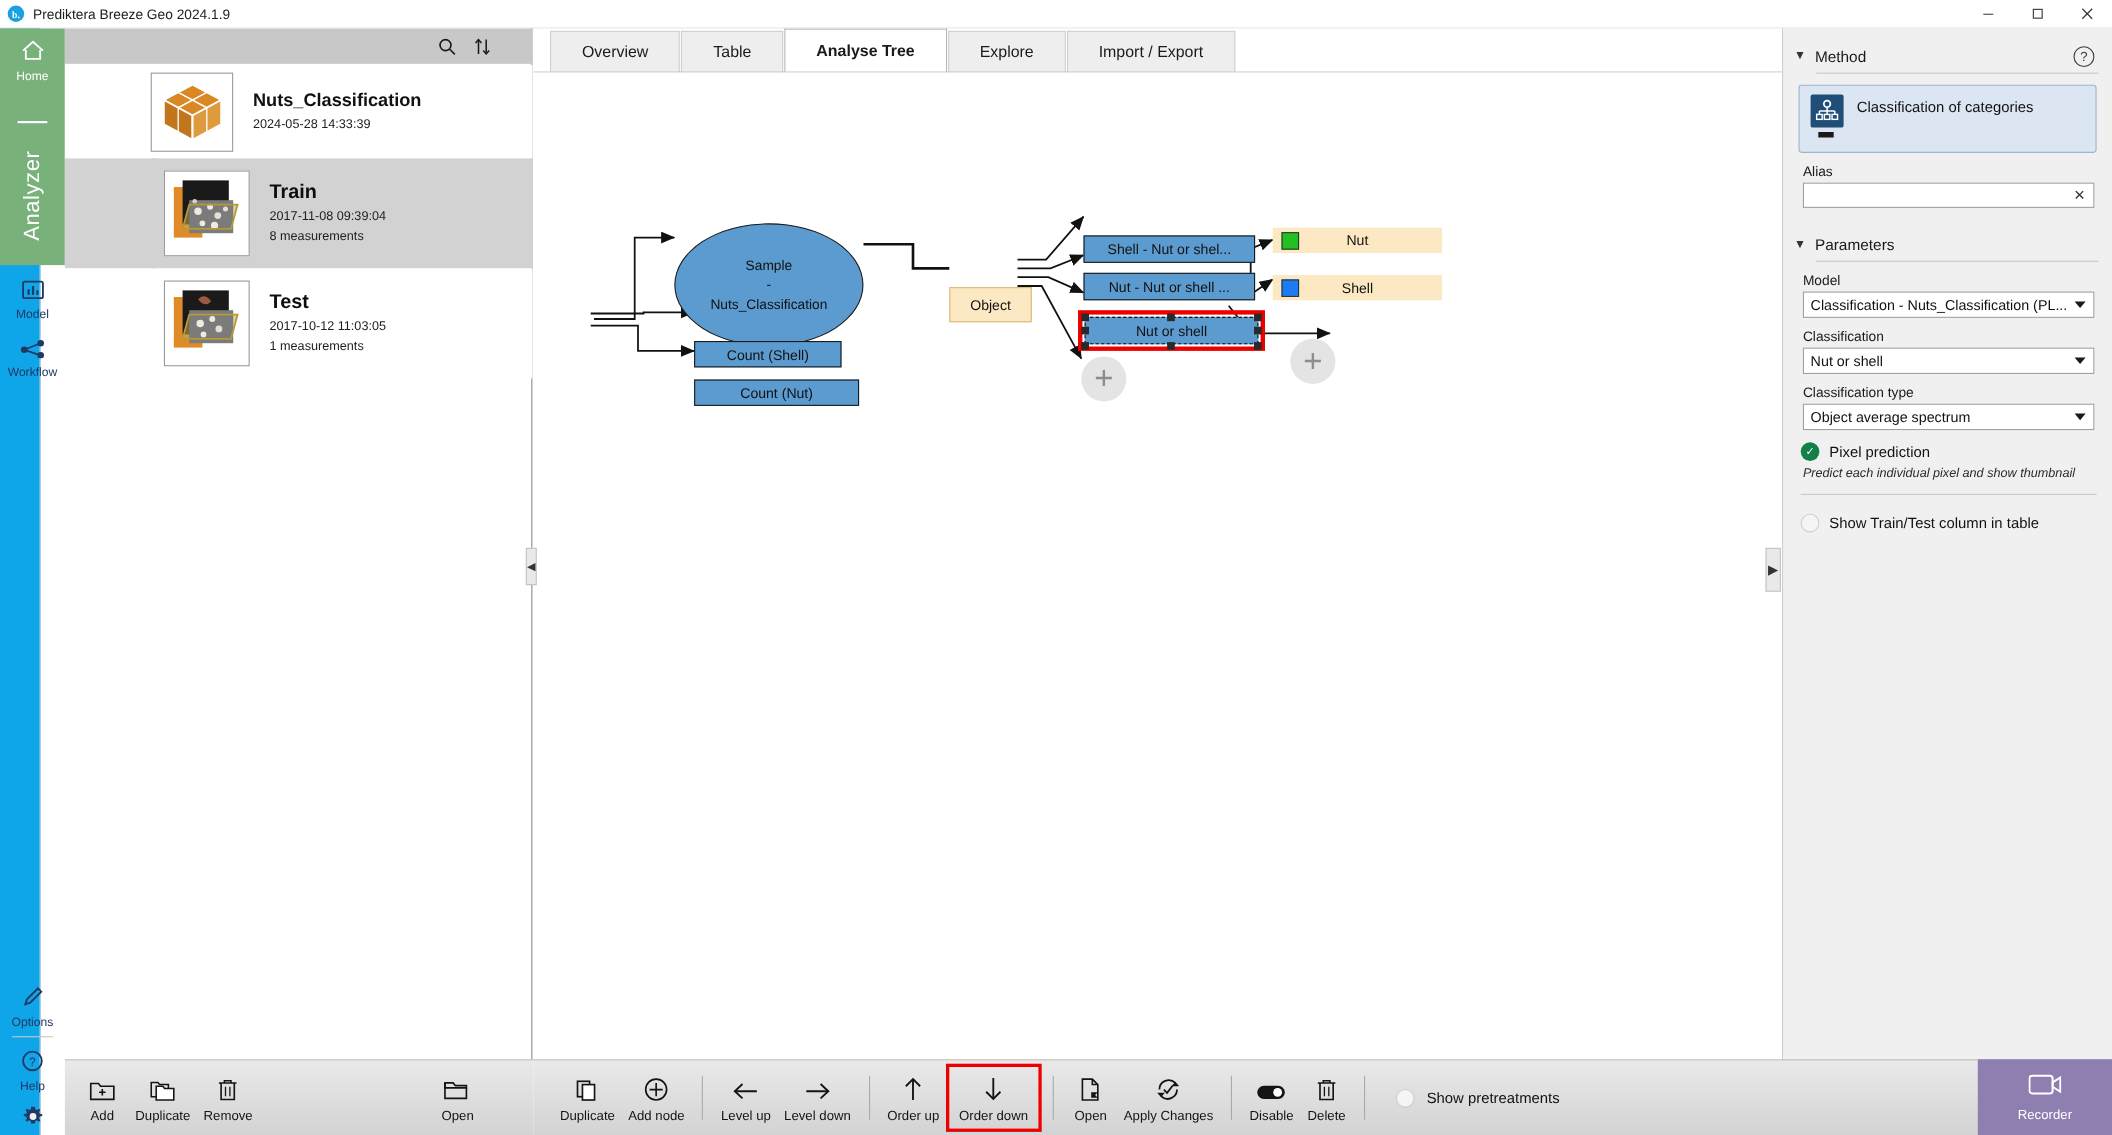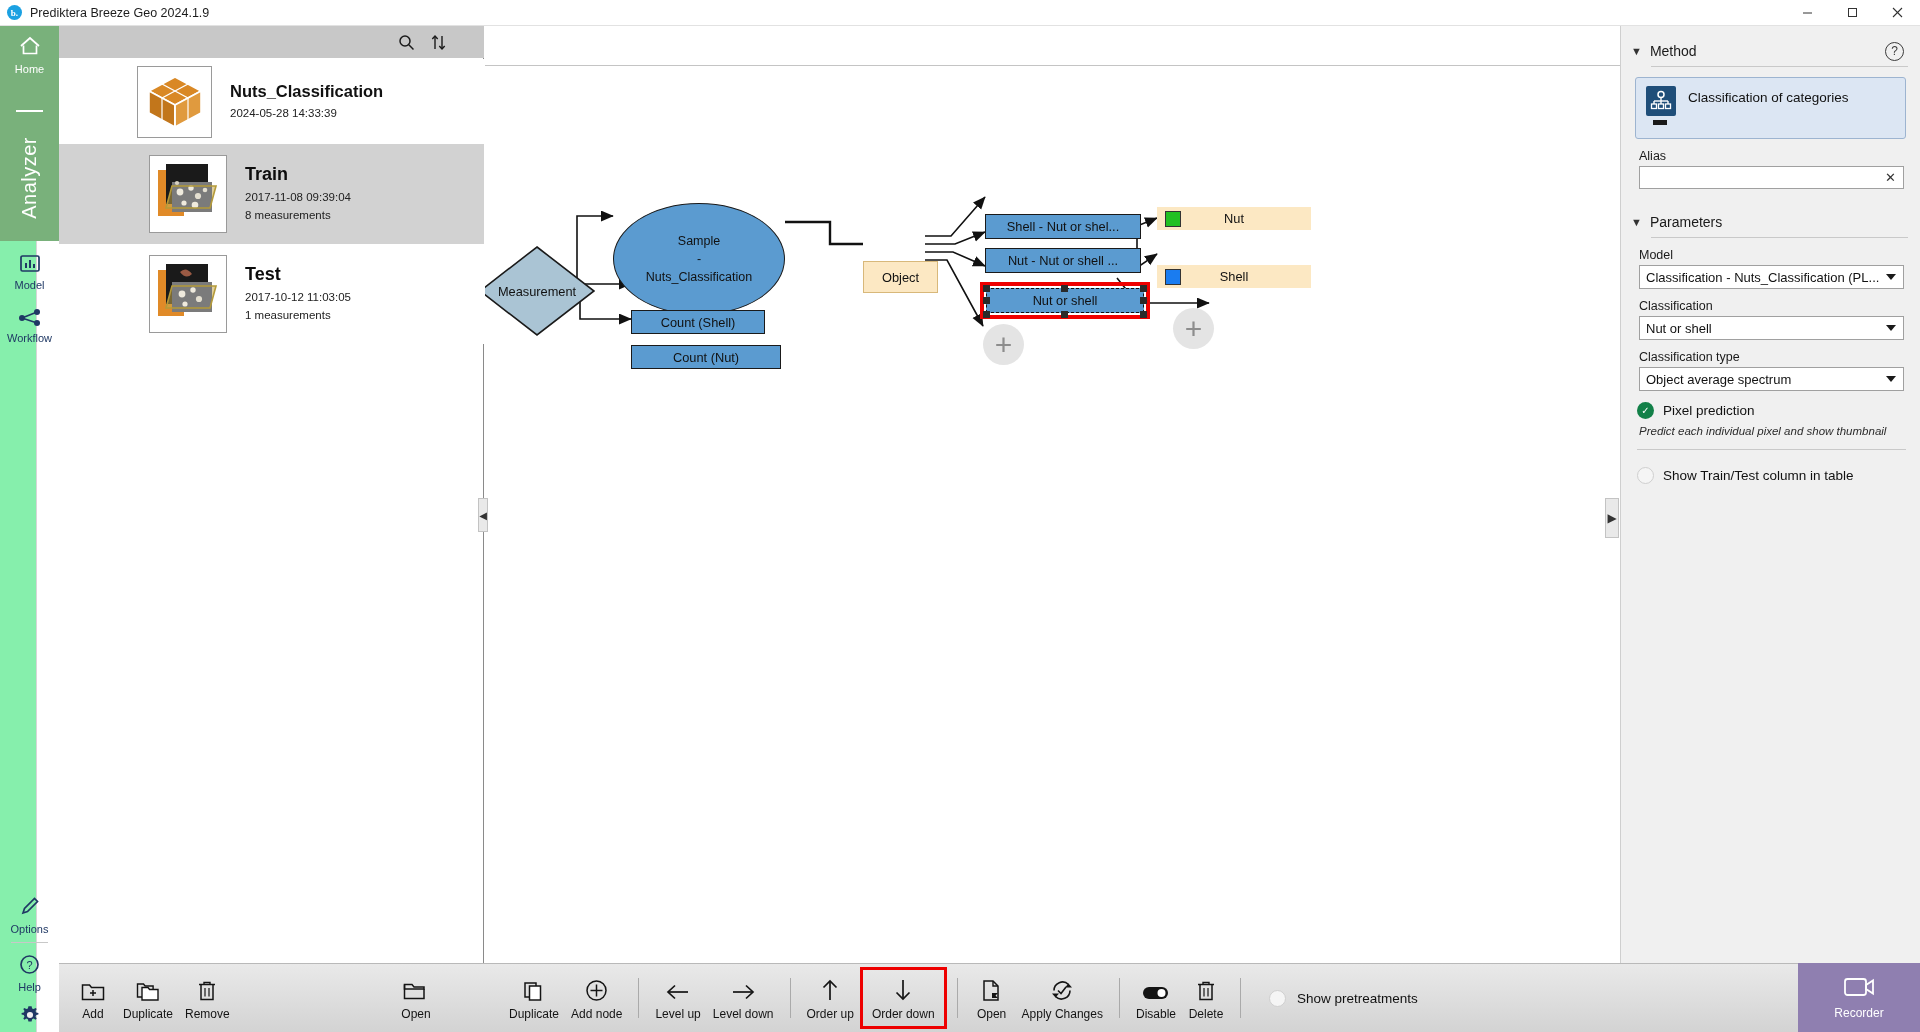--- a/index.html
+++ b/index.html
@@ -29,21 +29,21 @@
   .titlebar .title { font-size: 12.5px; color: #1c1c1c; }
   .winbtns { margin-left: auto; display: flex; height: 26px; }
   .winbtn {
     width: 45px; height: 26px; display: flex; align-items: center;
     justify-content: center; font-size: 13px; color: #333;
   }
 
   
   .rail {
     position: absolute; left: 0; top: 26px; width: 37px; height: 1006px;
-    background: #86efac; border-right: 1px solid #d6d6d6;
+    background: #0ea5e9; border-right: 1px solid #d6d6d6;
   }
   .rail-green {
     position: absolute; left: 0; top: 0; width: 59px; height: 215px;
     background: #79b17b;
     display: flex; flex-direction: column; align-items: center;
   }
   .rail-home { margin-top: 9px; display: flex; flex-direction: column; align-items: center; color:#fff; }
   .rail-home .lbl { font-size: 11px; margin-top: 2px; color: #ffffff; }
   .rail-vert {
     position: absolute; top: 88px; left: 0; width: 59px; height: 128px;
@@ -431,20 +431,37 @@
         <div class="child-title">Test</div>
         <div class="child-sub">
           <div>2017-10-12 11:03:05</div>
           <div>1 measurements</div>
         </div>
       </div>
     </div>
   </div>
 
   <div class="centerwrap">
+    <div class="tabs">
+      <div class="tab">
+          <span>Overview</span>
+        </div>
+      <div class="tab">
+          <span>Table</span>
+        </div>
+      <div class="tab active">
+          <span>Analyse Tree</span>
+        </div>
+      <div class="tab">
+          <span>Explore</span>
+        </div>
+      <div class="tab">
+          <span>Import / Export</span>
+        </div>
+    </div>
     <div class="tabline"></div>
 
     <div class="canvas">
 
       <svg width="1135" height="930" style="position:absolute;left:0;top:0;">
         <defs>
           <marker id="arrow" markerWidth="9" markerHeight="9" refX="7.5" refY="3.4" orient="auto">
             <path d="M0,0 L8,3.4 L0,6.8 Z" fill="#111"></path>
           </marker>
         </defs>
@@ -462,28 +479,20 @@
         <path d="M440 186 L468 186 L500 200" fill="none" stroke="#111" stroke-width="1.6" marker-end="url(#arrow)"></path>
         <path d="M440 194 L462 194 L498 260" fill="none" stroke="#111" stroke-width="1.6" marker-end="url(#arrow)"></path>
 
         <path d="M630 195 L652 195 L652 160 L672 152" fill="none" stroke="#111" stroke-width="1.6" marker-end="url(#arrow)"></path>
 
         <path d="M630 203 L650 203 L672 188" fill="none" stroke="#111" stroke-width="1.6" marker-end="url(#arrow)"></path>
 
         <path d="M632 212 L652 237 L724 237" fill="none" stroke="#111" stroke-width="1.6" marker-end="url(#arrow)"></path>
       </svg>
 
-      <div class="node" style="left:-8px; top:178px; width:120px; height:94px;">
-        <svg width="120" height="94" viewBox="0 0 120 94" style="position:absolute;left:0;top:0;">
-          <polygon points="60,3 117,47 60,91 3,47" fill="#aac4d4" stroke="#1a1a1a" stroke-width="1.6"></polygon>
-        </svg>
-        <div style="position:absolute;left:0;top:0;width:120px;height:94px;display:flex;align-items:center;justify-content:center;font-size:12.8px;">
-          <span>Measurement</span>
-        </div>
-      </div>
 
       <div class="node n-ellipse" style="left:128px; top:137px; width:172px; height:112px;">
         <div>
           <div>Sample</div>
           <div>-</div>
           <div>Nuts_Classification</div>
         </div>
       </div>
 
       <div class="node n-rect-blue" style="left:146px; top:244px; width:134px; height:24px;">
@@ -517,21 +526,21 @@
       <div class="handle" style="left:655px; top:231px;"></div>
       <div class="handle" style="left:498px; top:245px;"></div>
       <div class="handle" style="left:576px; top:245px;"></div>
       <div class="handle" style="left:655px; top:245px;"></div>
 
       <div class="node n-cream-plain" style="left:672px; top:141px; width:154px; height:23px;justify-content:center;">
         <span class="swatch" style="background:#22c022;"></span>
         <span>Nut</span>
       </div>
 
-      <div class="node n-cream-plain" style="left:672px; top:176px; width:154px; height:23px;">
+      <div class="node n-cream-plain" style="left:672px; top:161px; width:154px; height:23px;">
         <span class="swatch" style="background:#1a7cf0;"></span>
         <span>Shell</span>
       </div>
 
       <div class="node plus-circle" style="left:498px; top:258px; width:41px; height:41px;">
         <span>+</span>
       </div>
       <div class="node plus-circle" style="left:688px; top:242px; width:41px; height:41px;">
         <span>+</span>
       </div>

